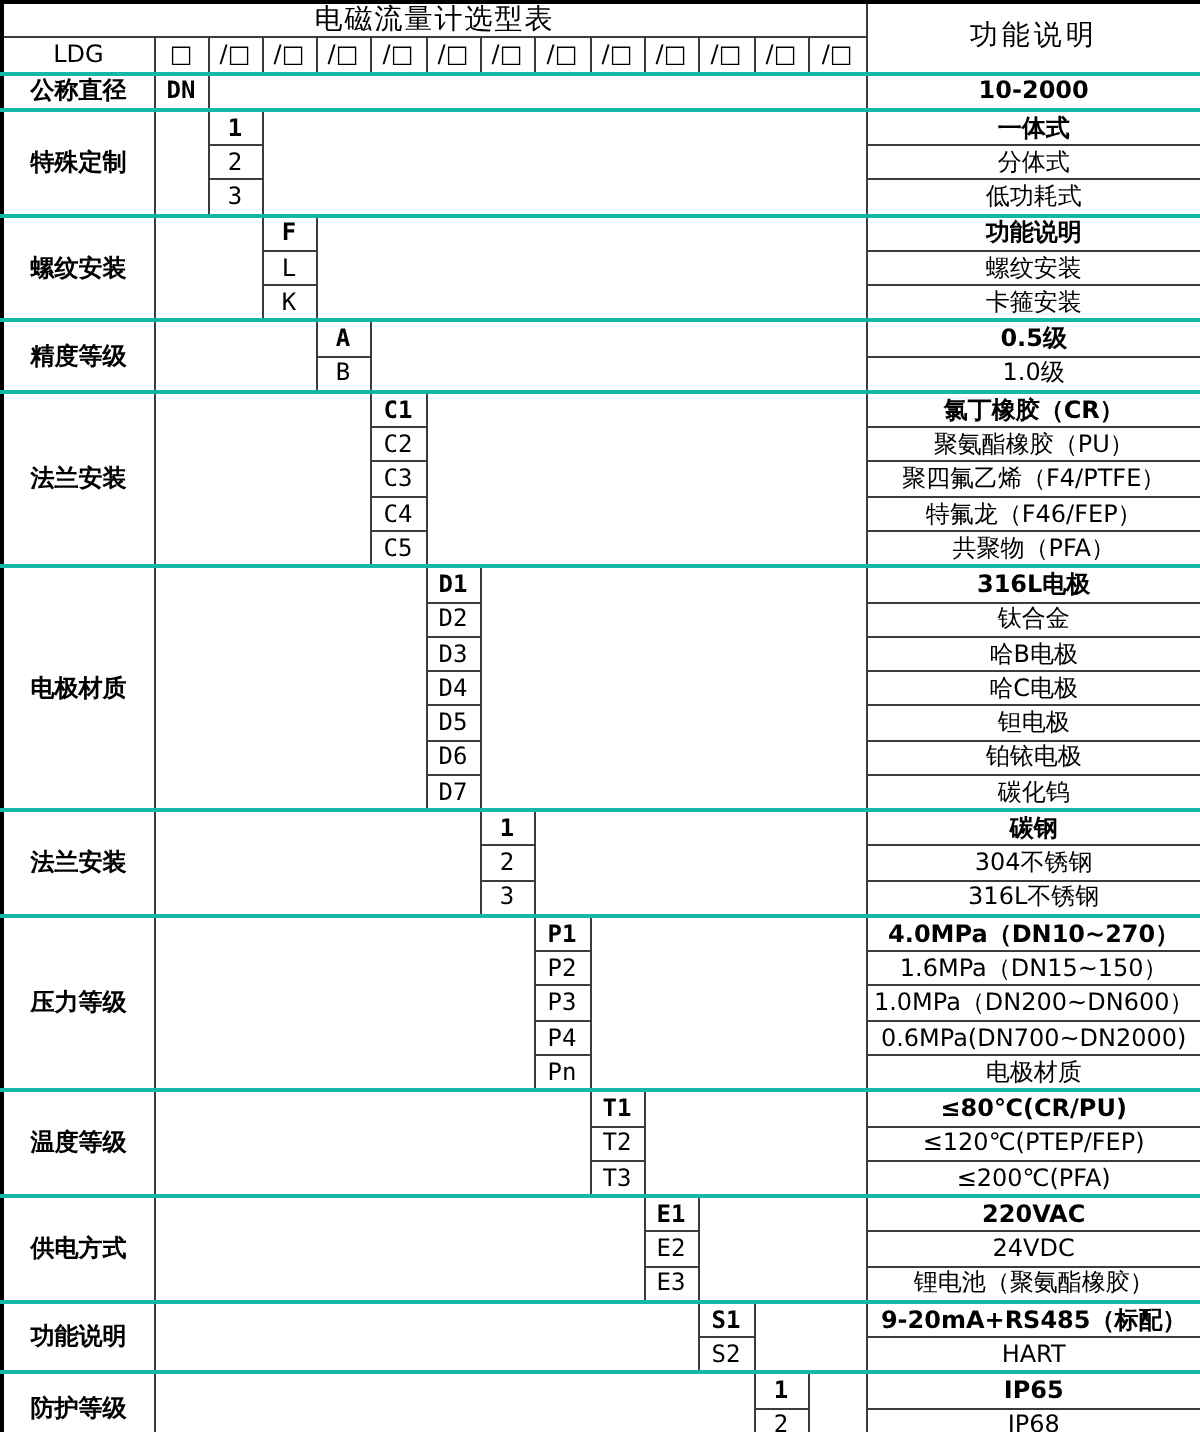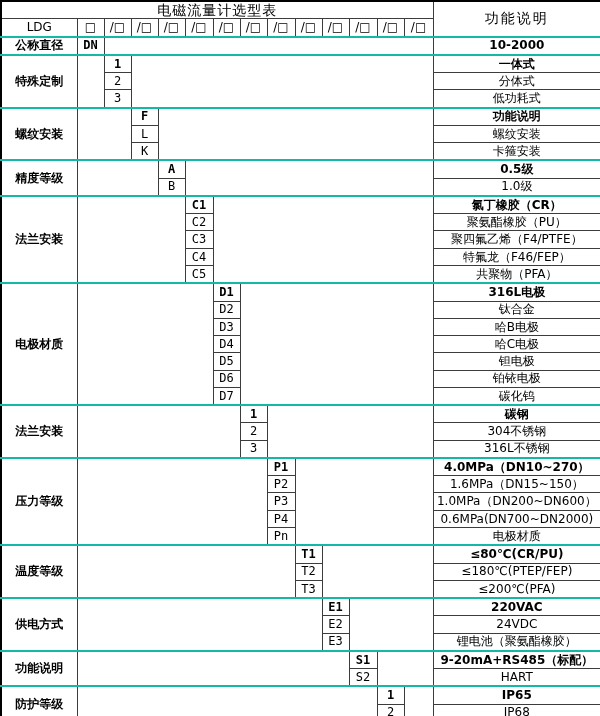--- a/index.html
+++ b/index.html
@@ -221,21 +221,21 @@
 
   <tr class="cat">
     <td rowspan="3">温度等级</td>
     <td colspan="8" rowspan="3"></td>
     <td class="codecell">T1</td>
     <td colspan="4" rowspan="3"></td>
     <td>≤80℃(CR/PU)</td>
   </tr>
   <tr>
     <td class="codecell">T2</td>
-    <td>≤180℃(PTEP/FEP)</td>
+    <td>≤120℃(PTEP/FEP)</td>
   </tr>
   <tr>
     <td class="codecell">T3</td>
     <td>≤200℃(PFA)</td>
   </tr>
 
   <tr class="cat">
     <td rowspan="3">供电方式</td>
     <td colspan="9" rowspan="3"></td>
     <td class="codecell">E1</td>

